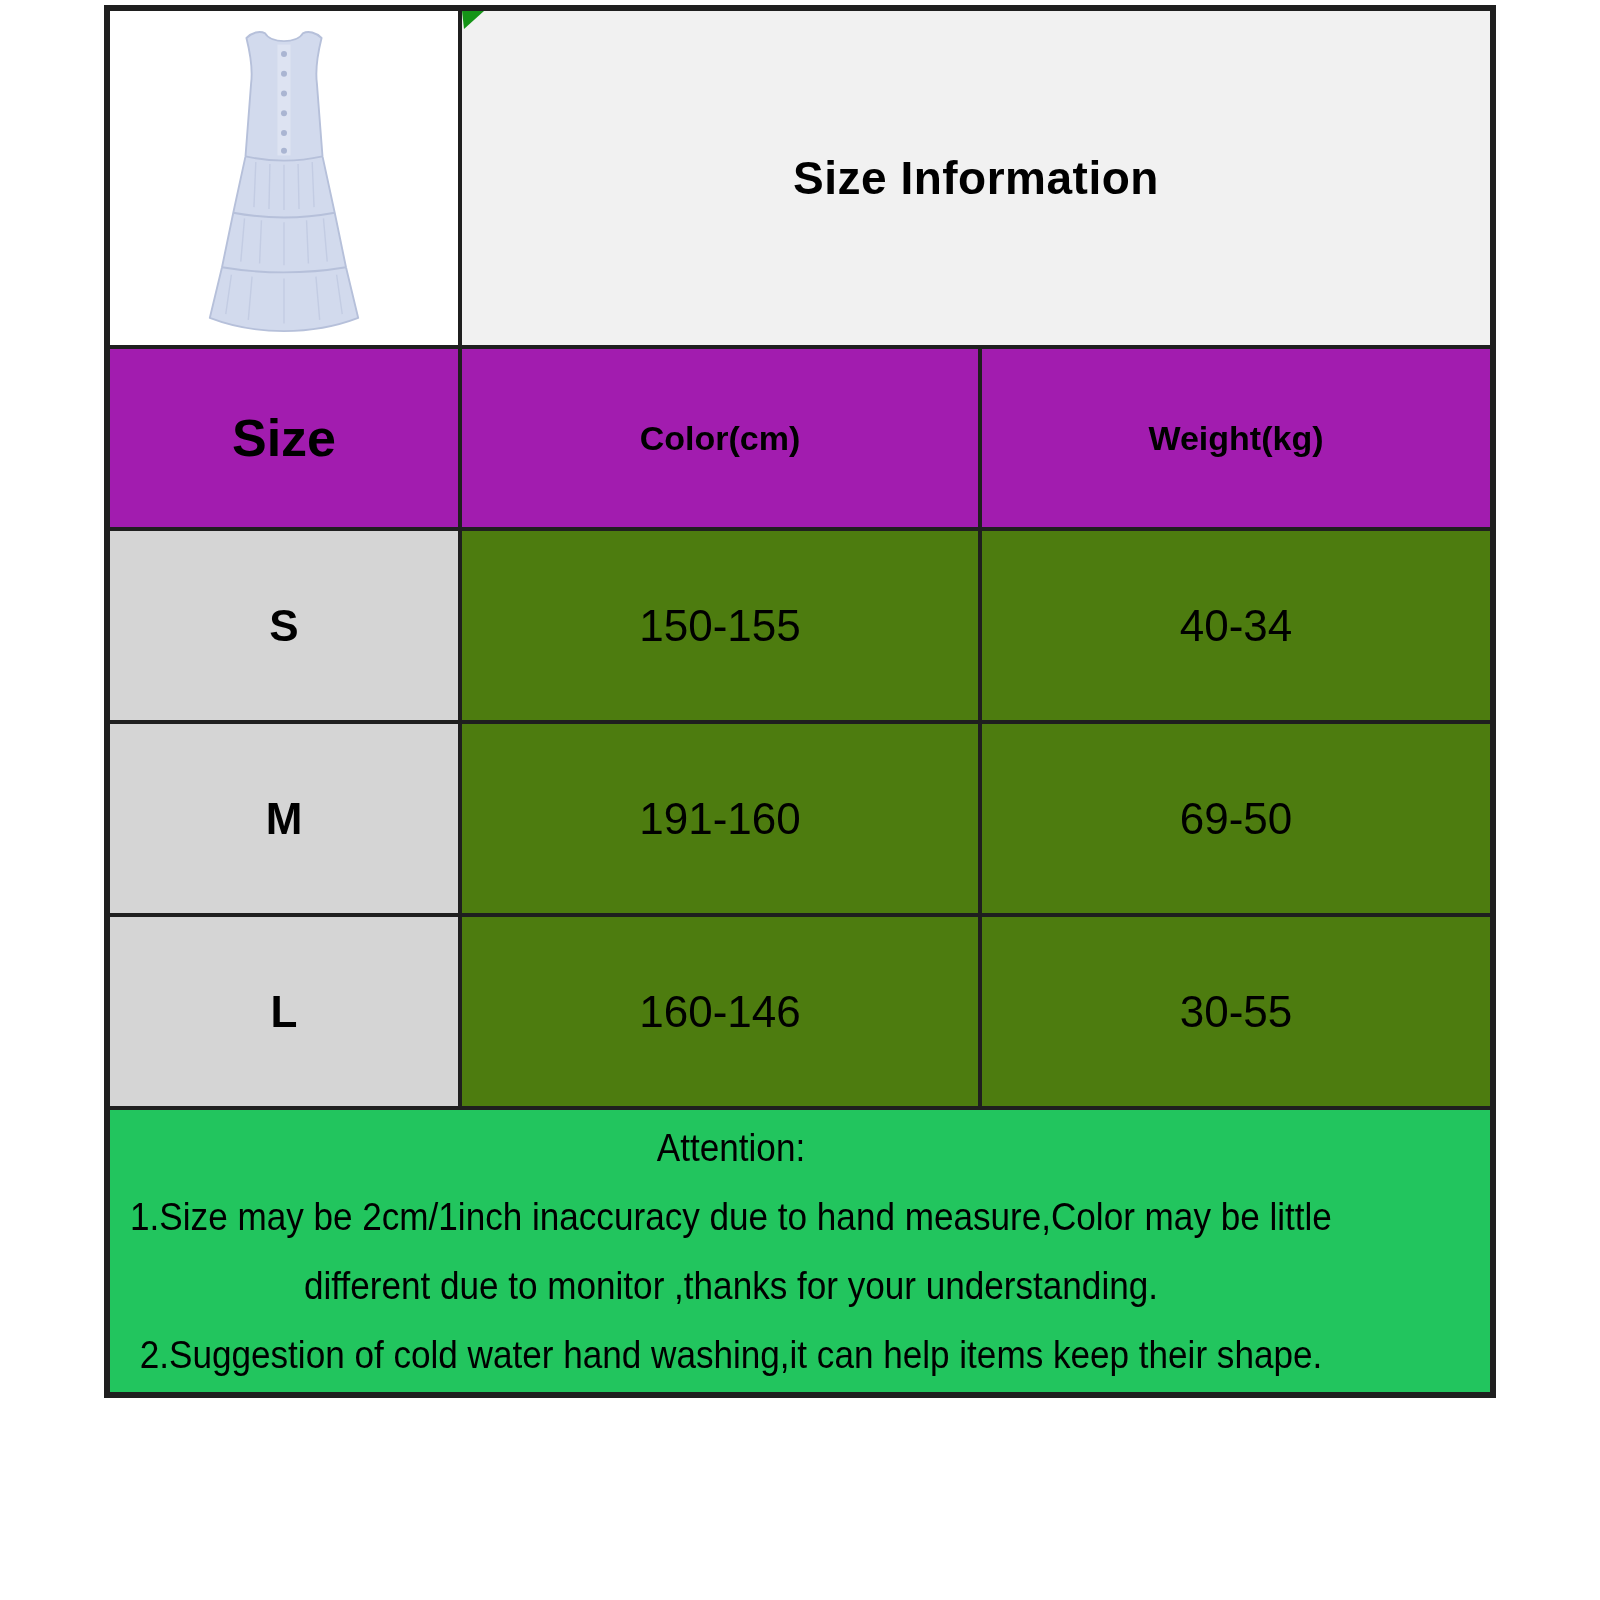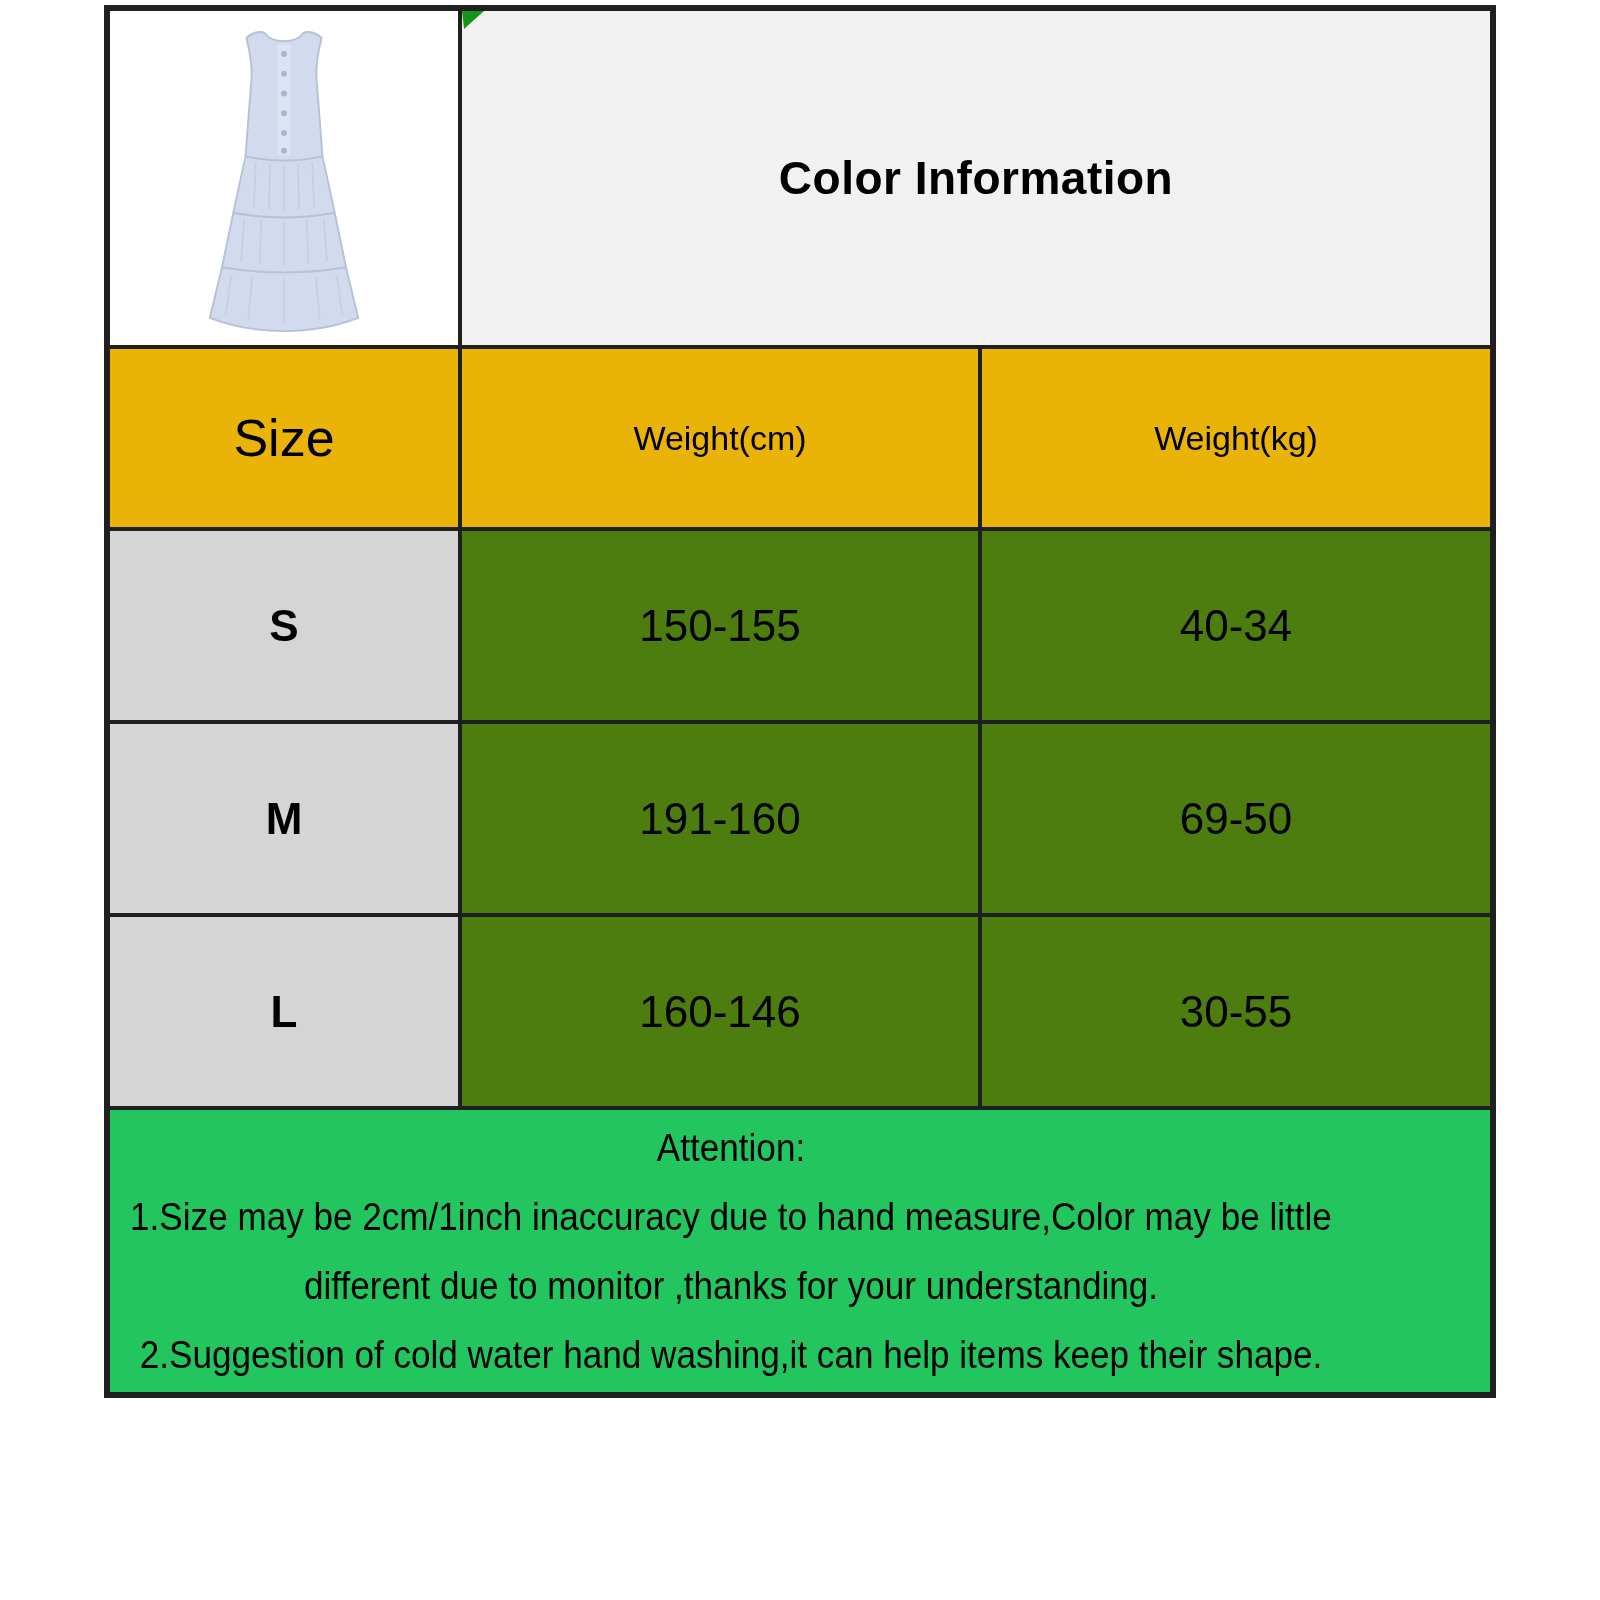--- a/index.html
+++ b/index.html
@@ -48,23 +48,23 @@
   }
   .corner-marker {
     position: absolute;
     top: 0;
     left: 0;
     display: block;
   }
 
   
   tr.header-row td {
-    background: #eab308;
+    background: #a21caf;
     height: 178px;
-    font-weight: normal;
+    font-weight: bold;
   }
   td.head-size { font-size: 52px; }
   td.head-col  { font-size: 34px; }
 
   
   tr.data-row td { height: 189px; }
   td.row-label {
     background: #d5d5d5;
     font-weight: bold;
     font-size: 44px;
@@ -148,27 +148,27 @@
                 <circle cx="100" cy="117" r="3.2"></circle>
                 <circle cx="100" cy="136" r="3.2"></circle>
               </g>
             </svg>
           </div>
         </td>
         <td class="cell-title" colspan="2">
           <svg class="corner-marker" width="24" height="20" viewBox="0 0 24 20">
             <polygon points="0,0 22,0 2,18" fill="#159417"></polygon>
           </svg>
-          <span>Color Information</span>
+          <span>Size Information</span>
         </td>
       </tr>
 
       <tr class="header-row">
         <td class="head-size">Size</td>
-        <td class="head-col">Weight(cm)</td>
+        <td class="head-col">Color(cm)</td>
         <td class="head-col">Weight(kg)</td>
       </tr>
 
       <tr class="data-row">
         <td class="row-label">S</td>
         <td class="row-value">150-155</td>
         <td class="row-value">40-34</td>
       </tr>
       <tr class="data-row">
         <td class="row-label">M</td>

